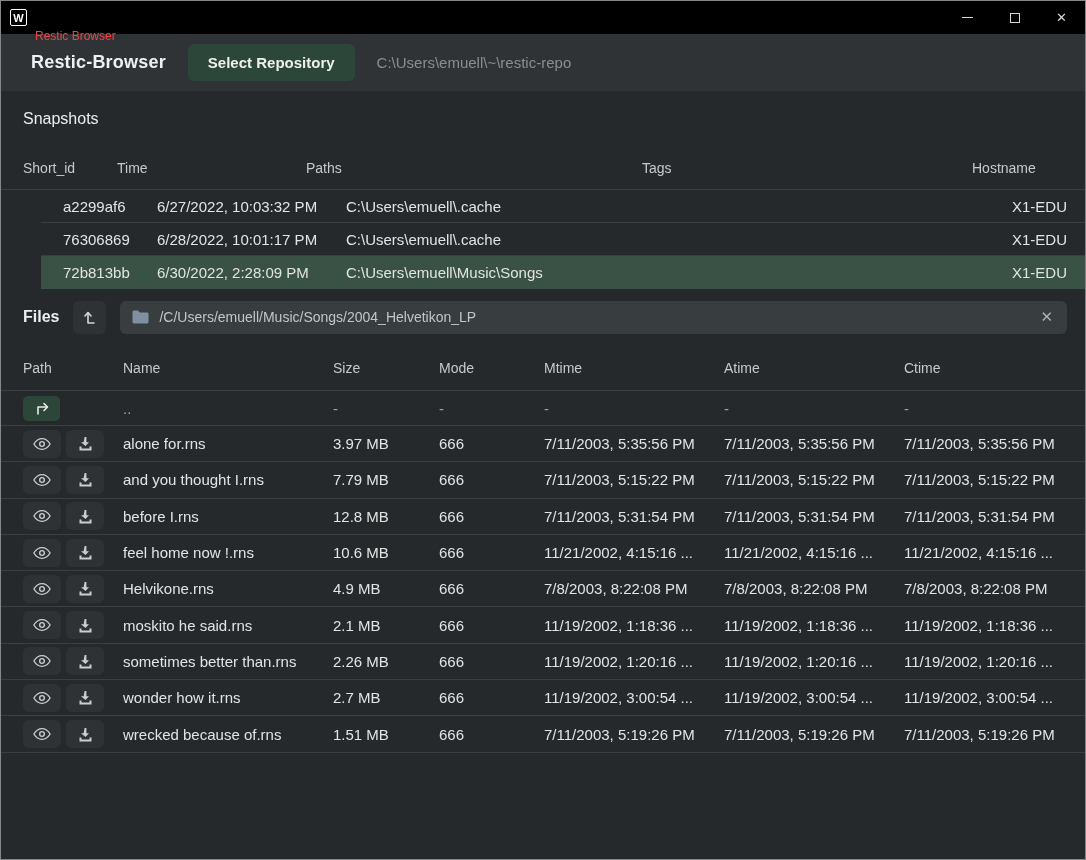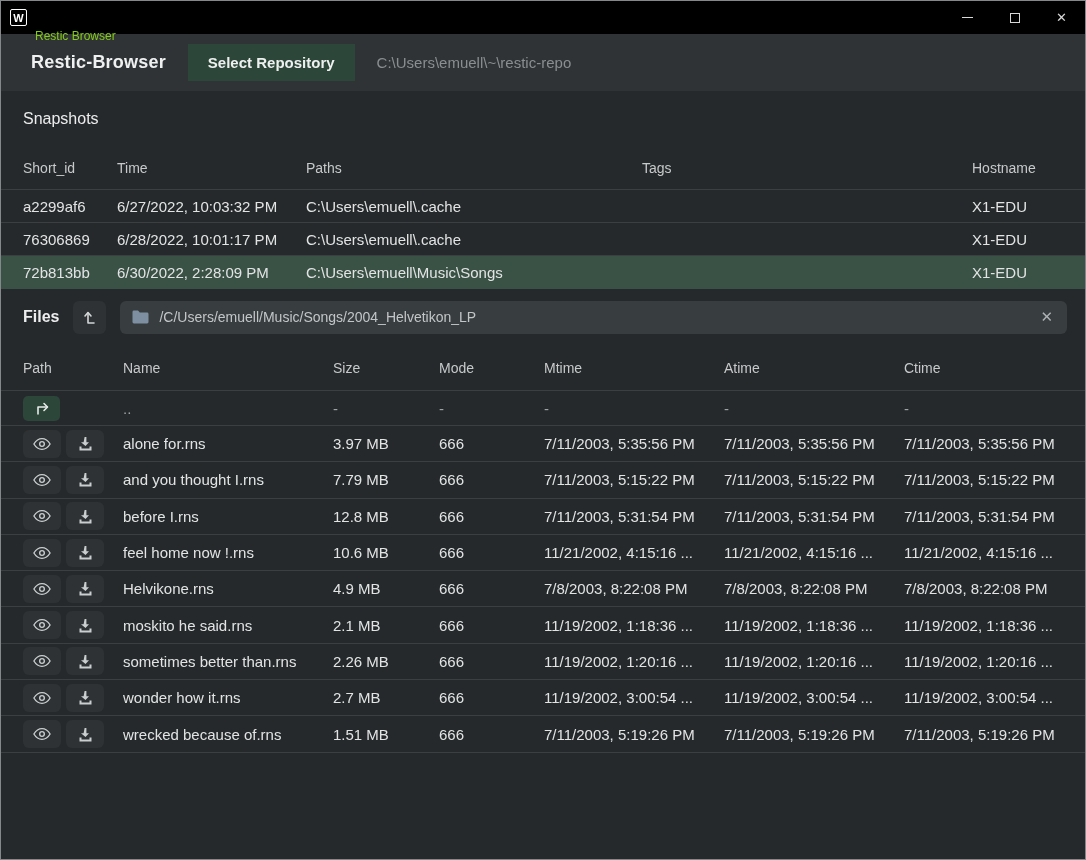--- a/index.html
+++ b/index.html
@@ -12,47 +12,47 @@
   
   .titlebar {
     height:33px; background:#000; display:flex; align-items:center;
     color:#fff; font-size:12px; padding-left:9px;
   }
   .app-icon {
     width:17px; height:17px; background:#000; border:1.5px solid #fff;
     color:#fff; font-weight:bold; font-size:11px; display:flex;
     align-items:center; justify-content:center; margin-right:8px; border-radius:2px;
   }
-  .tb-title { color:#84cc16;margin-top:36px; }
+  .tb-title { color:#ef4444;margin-top:36px; }
   .win-controls { margin-left:auto; display:flex; height:100%; }
   .win-btn {
     width:47px; height:100%; display:flex; align-items:center; justify-content:center;
     color:#d8d8d8; font-size:13px; cursor:default;
   }
   .min-glyph { width:11px; border-top:1px solid #d8d8d8; display:inline-block; }
   .max-glyph { width:10px; height:10px; border:1px solid #d8d8d8; display:inline-block; }
   
   .appheader {
     height:57px; background:#2f3336; display:flex; align-items:center;
     padding:0 30px; gap:22px;
   }
   .app-title { font-size:18px; font-weight:bold; color:#eff0f0; letter-spacing:.2px; }
   .repo-btn {
-    background:#2c4639; color:#eef0ef; border:none; border-radius:0;
+    background:#2c4639; color:#eef0ef; border:none; border-radius:6px;
     font-family:inherit; font-size:15px; font-weight:bold;
     padding:10px 20px; cursor:pointer;
   }
   .repo-path { color:#8b8e90; font-size:15px; }
   
   .section-title { height:55px; display:flex; align-items:center; padding:0 22px; }
   .section-title span { font-size:16px; font-weight:normal; color:#eceded; }
   
   .snap-grid { display:grid; grid-template-columns:94px 189px 336px 330px 1fr; padding:0 16px 0 22px; align-items:center; }
   .snap-header { height:44px; color:#c7c9ca; font-size:14px; border-bottom:1px solid #3b3f42; }
-  .snap-row { height:33px; color:#e2e4e4; font-size:15px; border-bottom:1px solid #3b3f42; cursor:default; }
+  .snap-row { height:33px; color:#e2e4e4; font-size:15px; border-bottom:1px solid #3b3f42; cursor:default;margin-left:40px; }
   .snap-row.selected { background:#3a5145; border-bottom-color:#3a5145; }
   .cell { white-space:nowrap; overflow:hidden; }
   
   .files-bar { height:56px; display:flex; align-items:center; padding:0 18px 0 22px; gap:14px; }
   .files-bar .section-label { font-size:16px; font-weight:bold; color:#eceded;text-align:center; }
   .chip-btn {
     width:33px; height:33px; background:#2e3235; border:none; border-radius:6px;
     display:flex; align-items:center; justify-content:center; cursor:pointer; flex:none;
   }
   .path-field {

